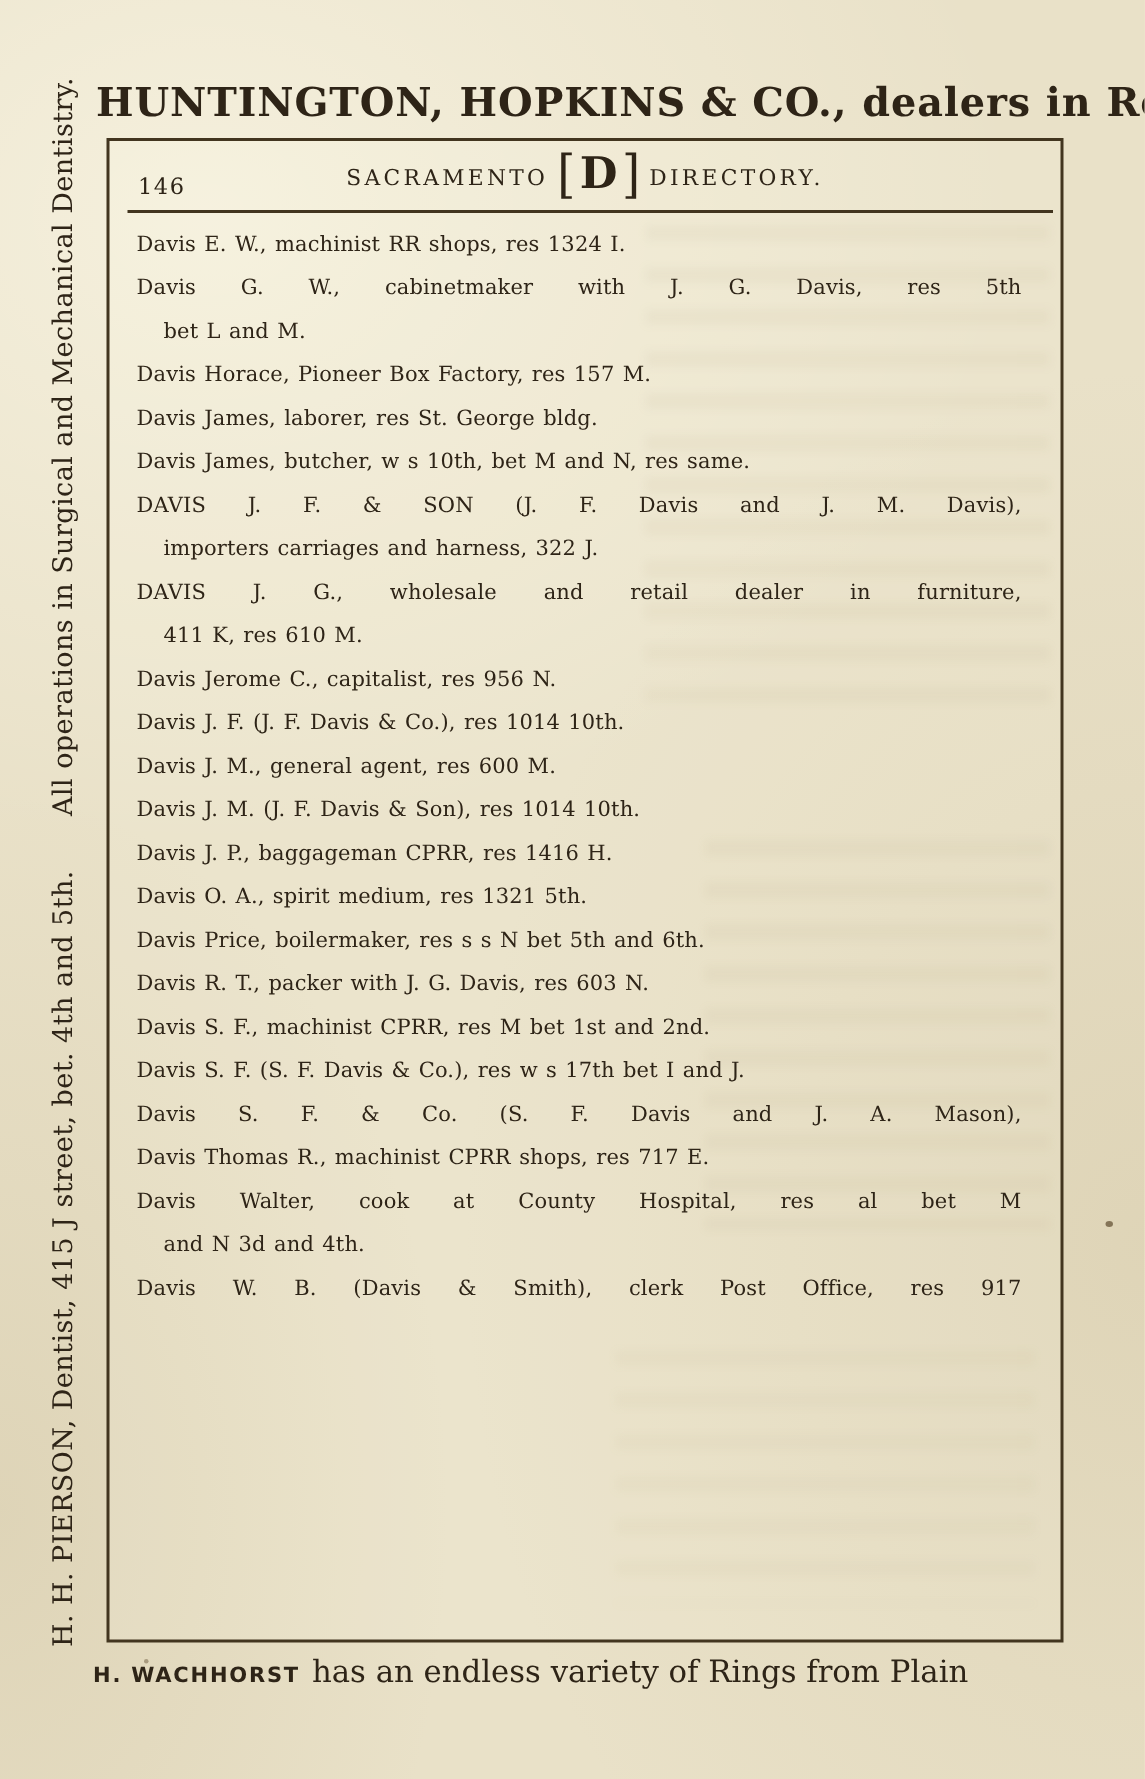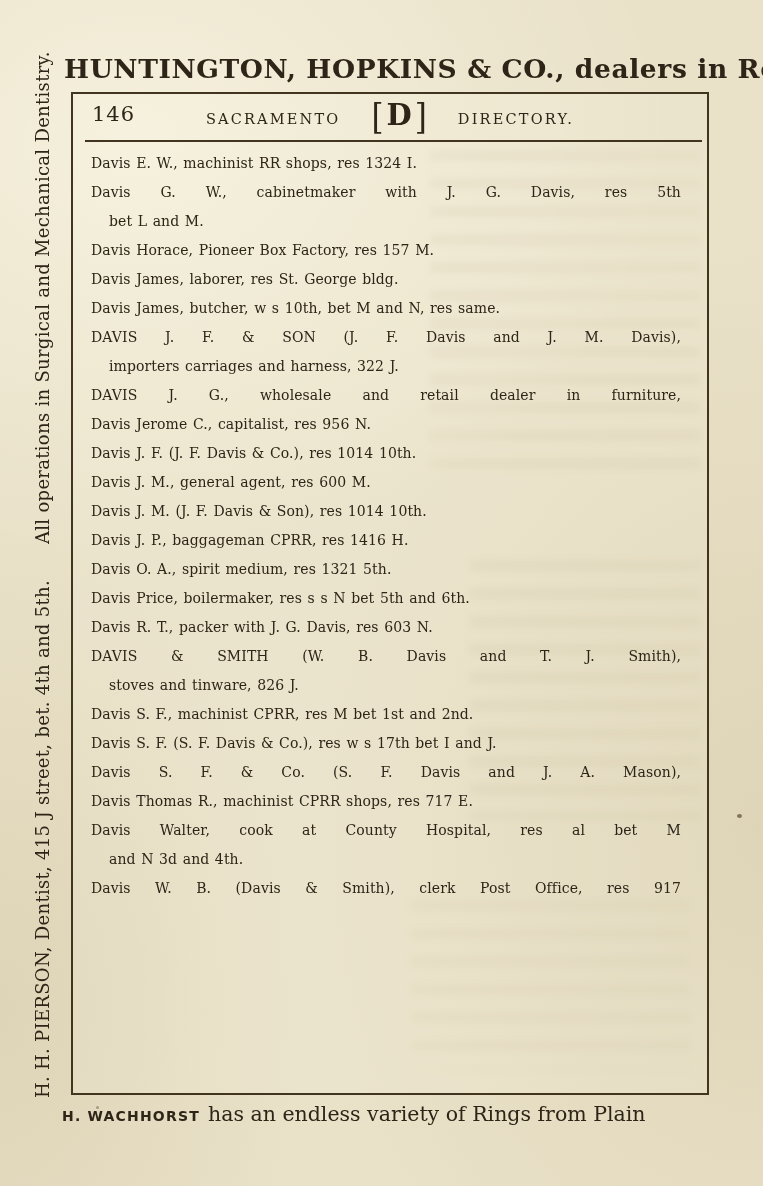--- a/index.html
+++ b/index.html
@@ -73,26 +73,26 @@
   .content-box{
     position:absolute;left:71px;top:92px;width:638px;height:1003px;
     border:2px solid var(--border);
     background:rgba(255,252,240,.12);
   }
   .box-header{
     position:relative;height:46px;
     display:flex;align-items:center;
   }
   .page-number{
-    position:absolute;left:19px;top:8px;
-    font-size:21px;letter-spacing:1px;text-align:right;
+    position:absolute;left:19px;top:21px;
+    font-size:15px;letter-spacing:1px;text-align:right;
   }
   .header-center{
     position:absolute;left:0;right:0;top:0;height:46px;
-    display:flex;align-items:center;justify-content:center;gap:31px;
+    display:flex;align-items:center;justify-content:center;gap:6px;
   }
   .small-caps-title{
     font-size:14.5px;letter-spacing:2.2px;
     padding-top:4px;
   }
   .section-mark{display:flex;align-items:center;gap:1px;}
   .bracket{font-size:31px;font-weight:400;line-height:1;transform:scaleY(1.12);}
   .section-letter{font-size:29px;font-weight:bold;line-height:1;padding:0 2px 3px 2px;}
   .header-rule{
     position:absolute;top:46px;left:12px;right:5px;
@@ -177,20 +177,21 @@
       </div>
       <div class="entry">
         <div class="line">Davis James, butcher, w s 10th, bet M and N, res same.</div>
       </div>
       <div class="entry">
         <div class="line just">DAVIS J. F. &amp; SON (J. F. Davis and J. M. Davis),</div>
         <div class="line cont">importers carriages and harness, 322 J.</div>
       </div>
       <div class="entry">
         <div class="line just">DAVIS J. G., wholesale and retail dealer in furniture,</div>
+        <div class="line cont">411 K, res 610 M.</div>
       </div>
       <div class="entry">
         <div class="line">Davis Jerome C., capitalist, res 956 N.</div>
       </div>
       <div class="entry">
         <div class="line">Davis J. F. (J. F. Davis &amp; Co.), res 1014 10th.</div>
       </div>
       <div class="entry">
         <div class="line">Davis J. M., general agent, res 600 M.</div>
       </div>
@@ -201,24 +202,20 @@
         <div class="line">Davis J. P., baggageman CPRR, res 1416 H.</div>
       </div>
       <div class="entry">
         <div class="line">Davis O. A., spirit medium, res 1321 5th.</div>
       </div>
       <div class="entry">
         <div class="line">Davis Price, boilermaker, res s s N bet 5th and 6th.</div>
       </div>
       <div class="entry">
         <div class="line">Davis R. T., packer with J. G. Davis, res 603 N.</div>
-      </div>
-      <div class="entry">
-        <div class="line just">DAVIS &amp; SMITH (W. B. Davis and T. J. Smith),</div>
-        <div class="line cont">stoves and tinware, 826 J.</div>
       </div>
       <div class="entry">
         <div class="line">Davis S. F., machinist CPRR, res M bet 1st and 2nd.</div>
       </div>
       <div class="entry">
         <div class="line">Davis S. F. (S. F. Davis &amp; Co.), res w s 17th bet I and J.</div>
       </div>
       <div class="entry">
         <div class="line just">Davis S. F. &amp; Co. (S. F. Davis and J. A. Mason),</div>
       </div>

